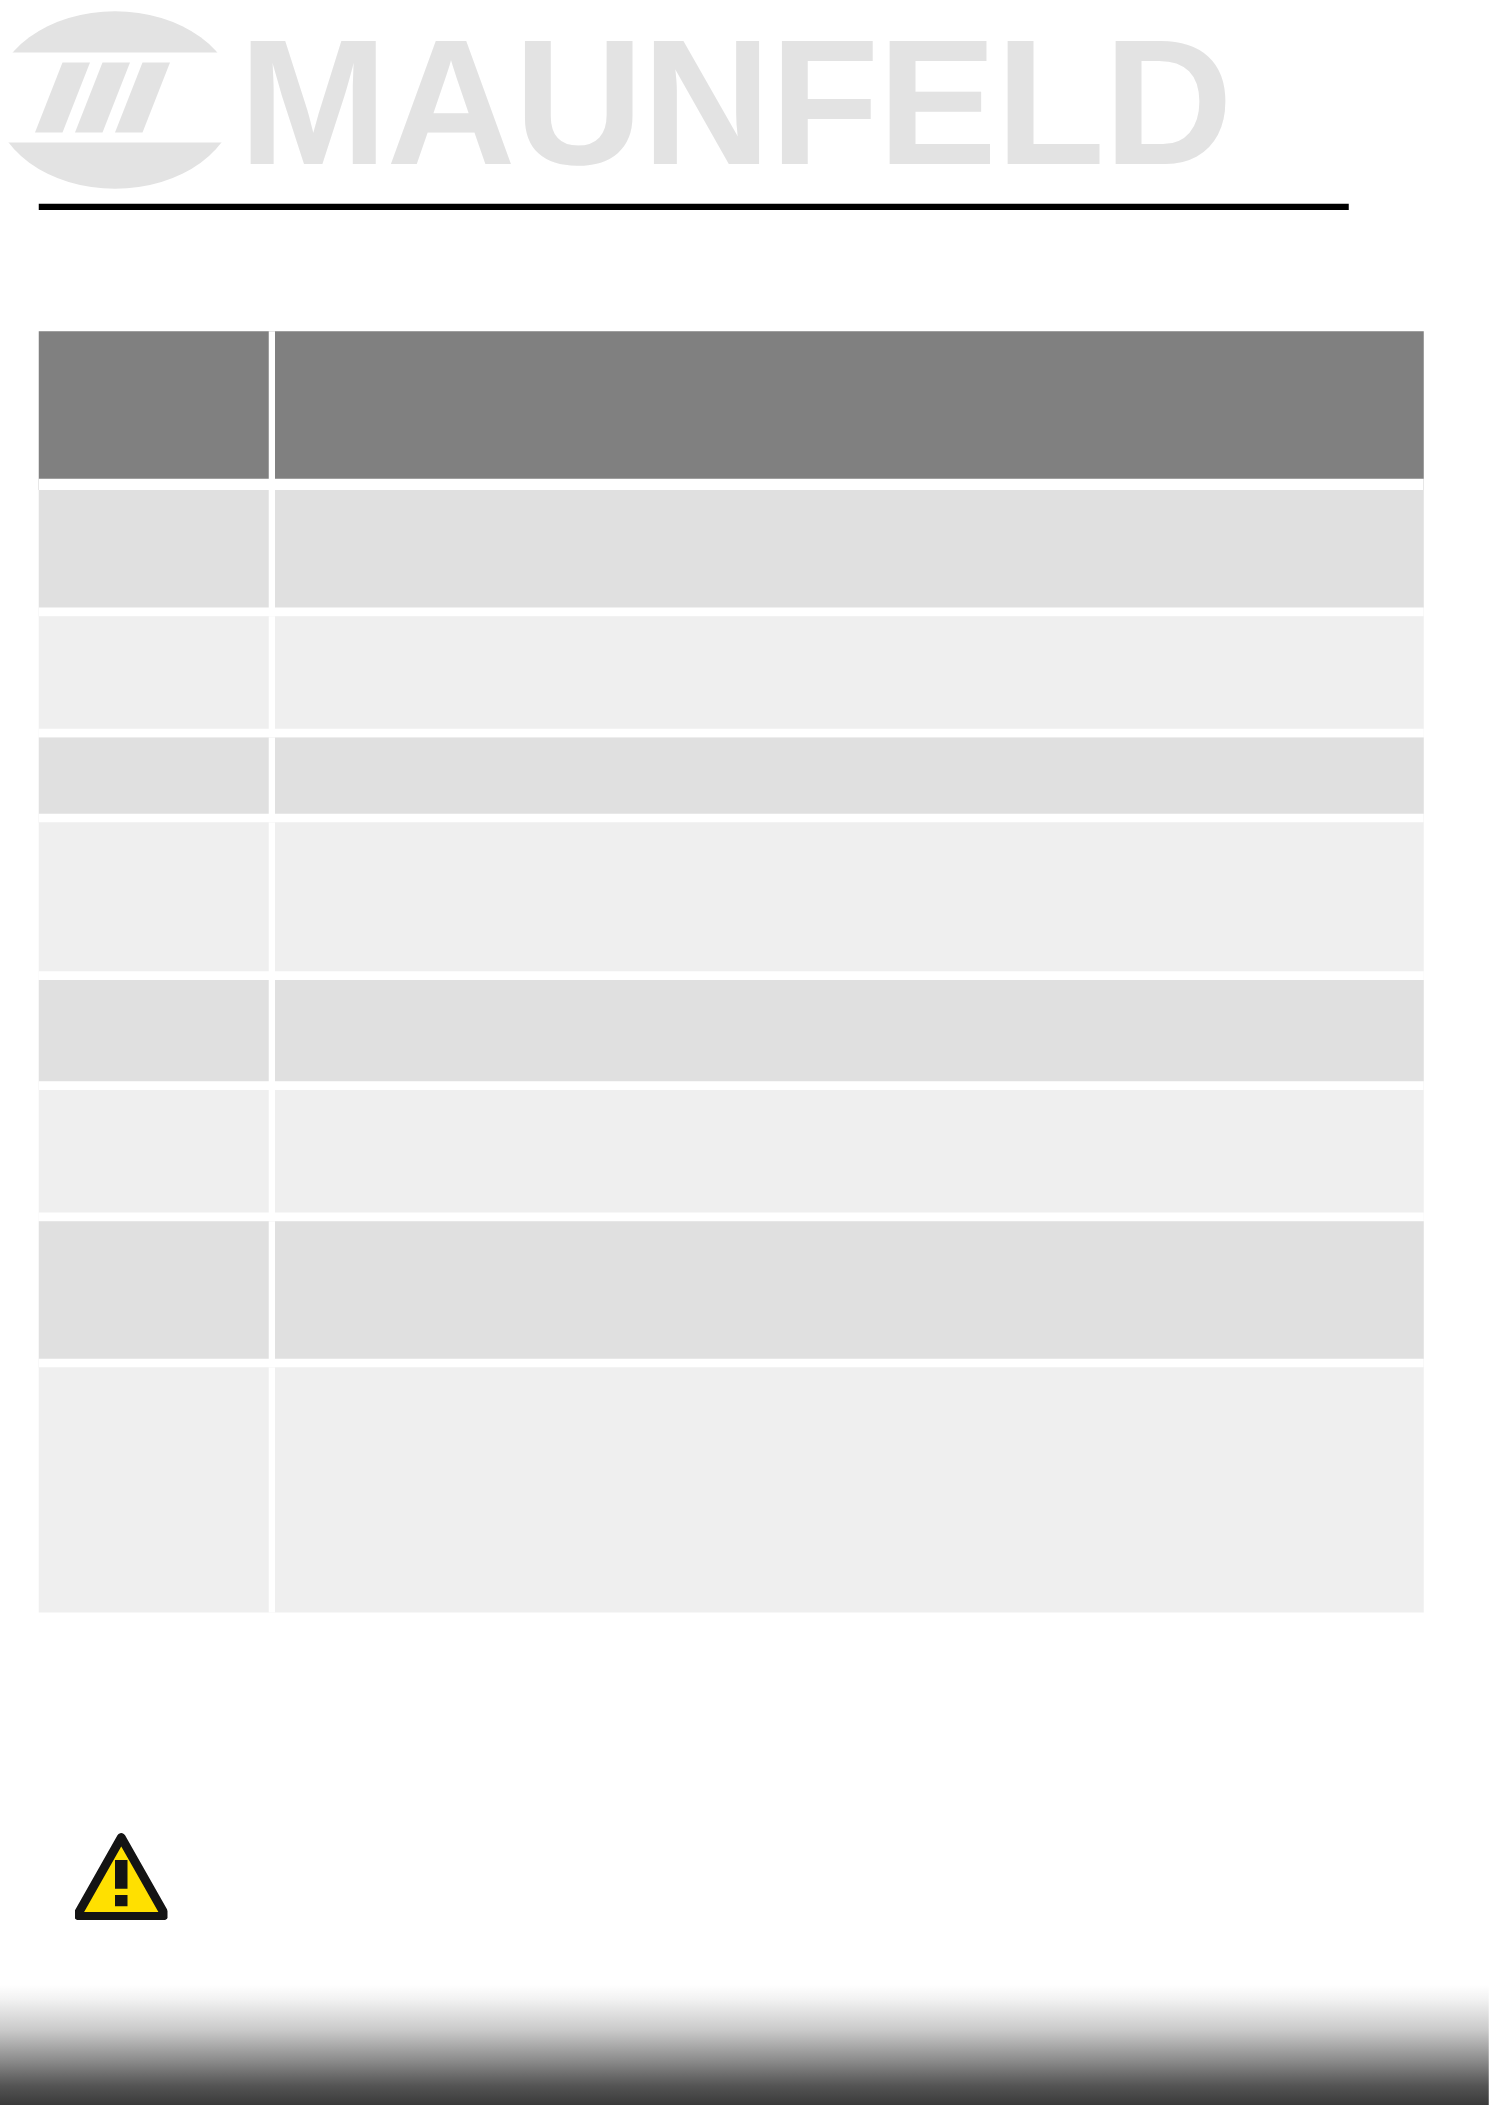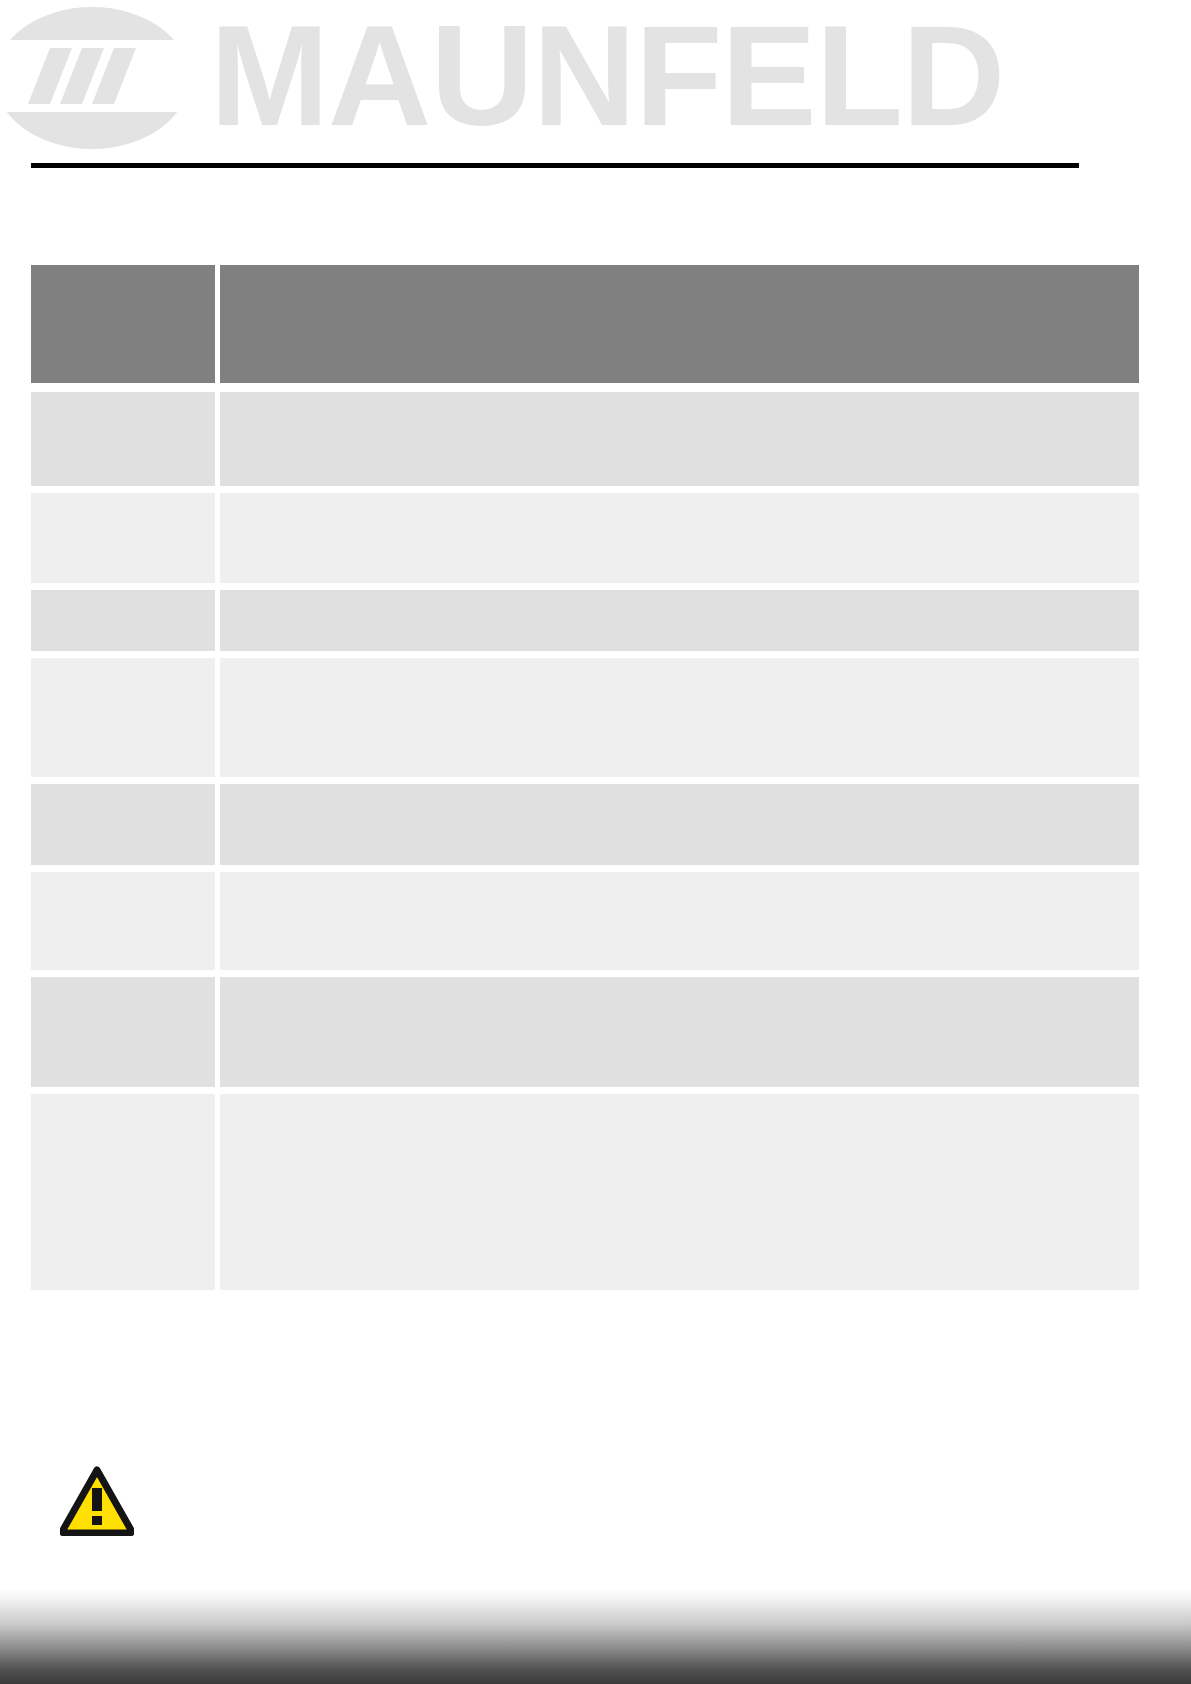--- a/index.html
+++ b/index.html
@@ -21,23 +21,22 @@
     left: 0;
     top: 0;
     width: 1191px;
     height: 180px;
   }
   .brand-lockup {
     position: absolute;
     left: 0;
     top: 4px;
     display: flex;
-    align-items: flex-start;
+    align-items: flex-end;
     height: 150px;
-    gap: 19px;
   }
   .brand-mark {
     position: relative;
     width: 205px;
     height: 148px;
     flex: 0 0 auto;
     margin-left: -8px;
   }
   .brand-mark svg {
     display: block;

